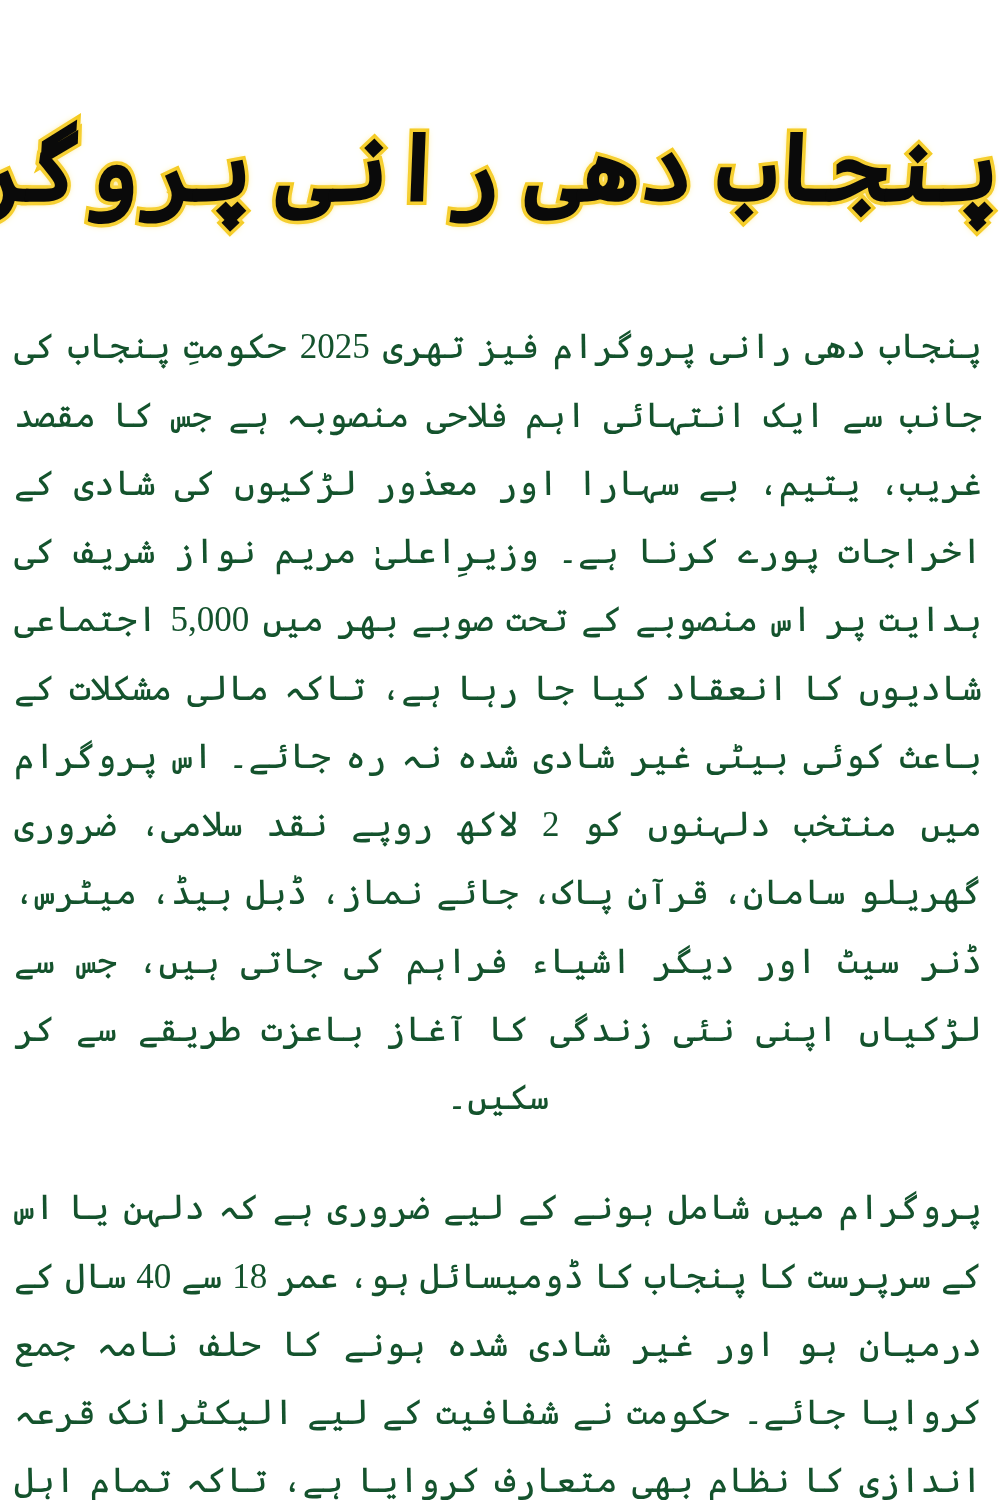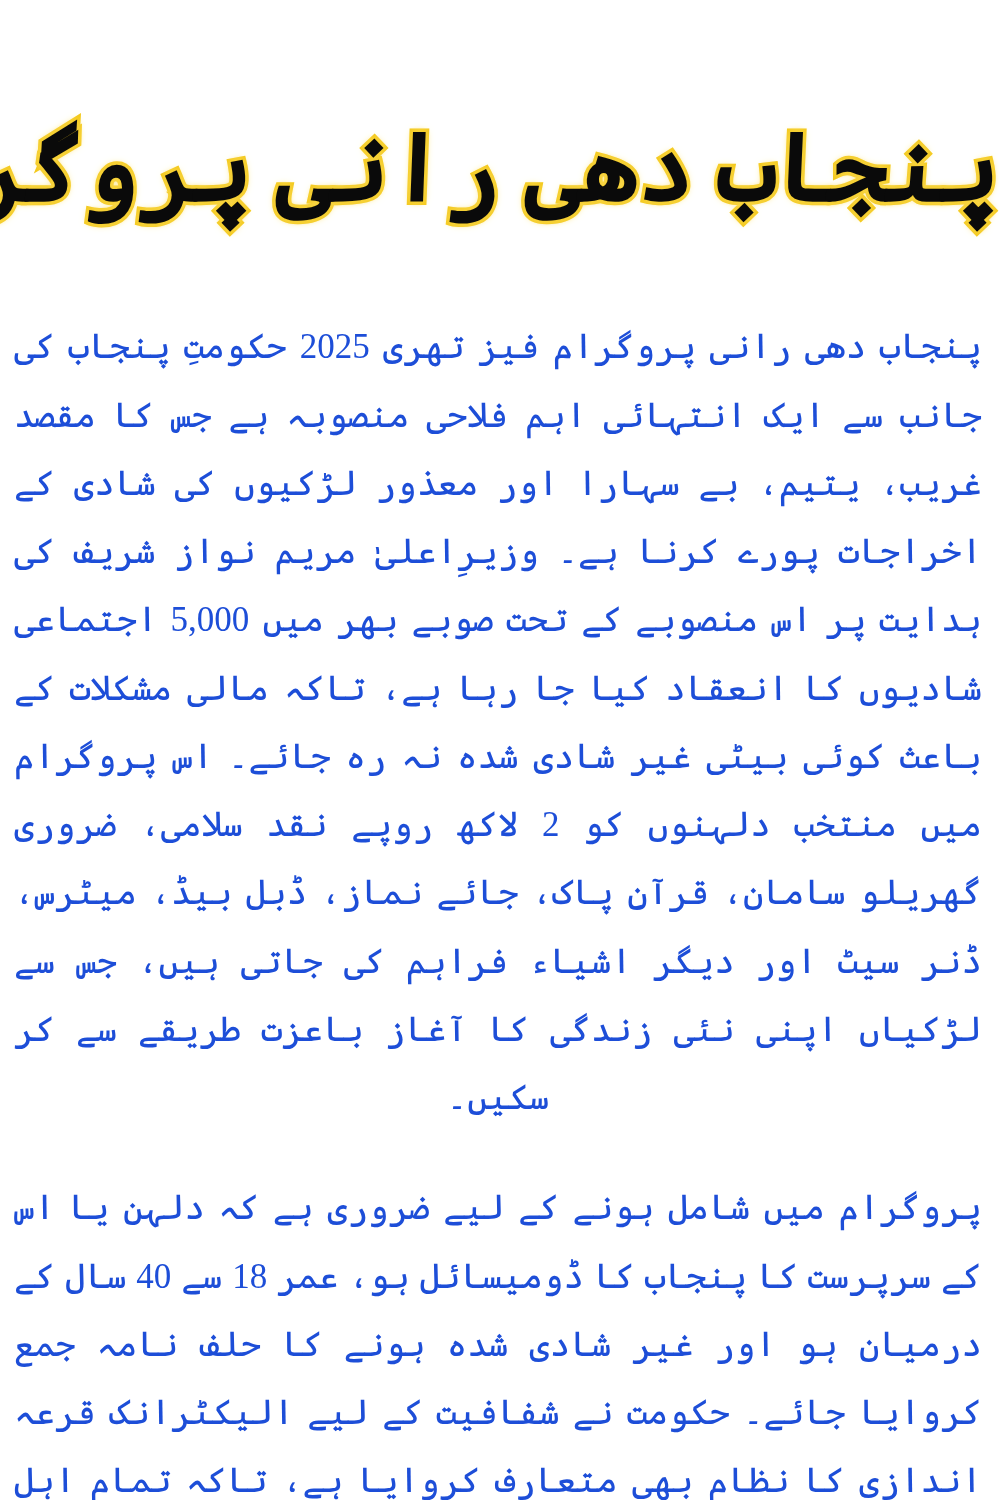--- a/index.html
+++ b/index.html
@@ -63,21 +63,21 @@
   }
 
   .para {
     direction: rtl;
     text-align: justify;
     text-align-last: center;
     text-justify: inter-word;
     font-family: "Liberation Serif", "DejaVu Serif", serif;
     font-size: 35px;
     line-height: 1.95;
-    color: #1d4ed8;
+    color: #14532d;
     margin: 0 0 42px 0;
     word-spacing: 1px;
   }
 
   .para:last-child { margin-bottom: 0; }
 </style>
 </head>
 <body>
 
 <div class="page">

